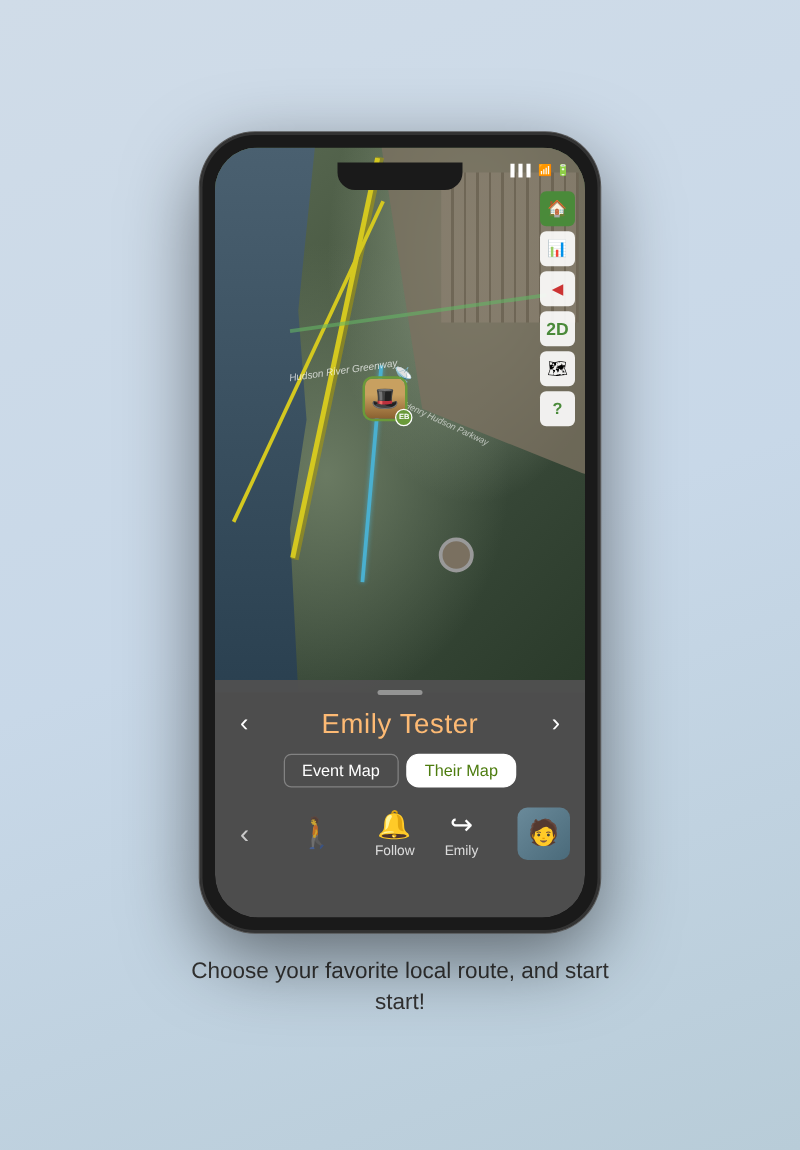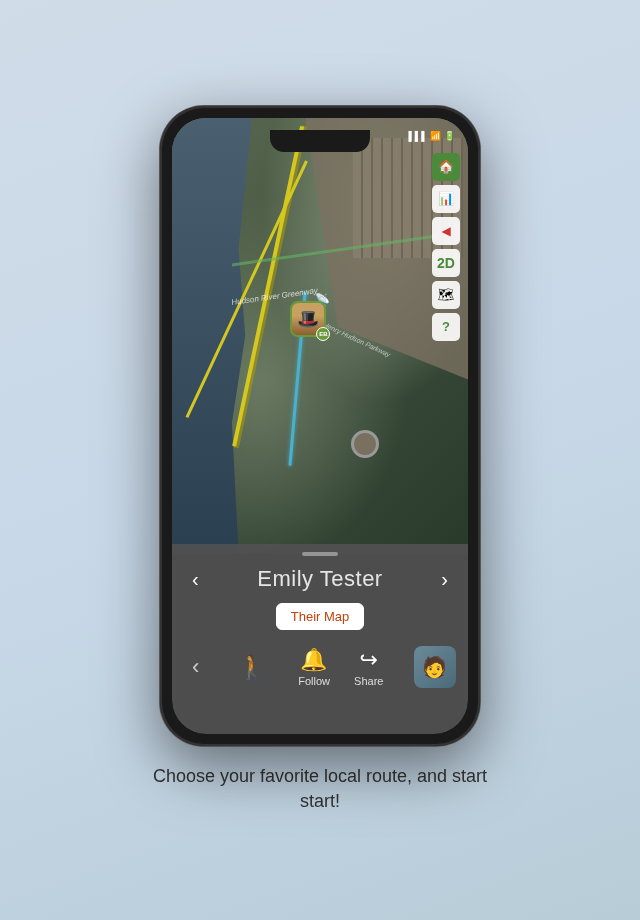--- a/index.html
+++ b/index.html
@@ -347,21 +347,21 @@
     }
 
     .panel-arrow {
       color: white;
       font-size: 20px;
       cursor: pointer;
       padding: 4px;
     }
 
     .panel-name {
-      color: #e5e5e5;
+      color: #fdba74;
       font-size: 22px;
       font-weight: 400;
       letter-spacing: 0.5px;
     }
 
     .panel-tabs {
       display: flex;
       justify-content: center;
       gap: 6px;
       margin: 8px 0;
@@ -375,22 +375,23 @@
       border: 1px solid rgba(255,255,255,0.3);
     }
 
     .tab-btn.inactive {
       background: transparent;
       color: white;
     }
 
     .tab-btn.active {
       background: white;
-      color: #c2410c;
+      color: #4d7c0f;
       border-color: white;
+      border-radius: 10px;
     }
 
     .panel-actions {
       display: flex;
       align-items: center;
       justify-content: space-between;
       padding: 8px 12px 4px;
     }
 
     .action-back {
@@ -519,36 +520,37 @@
     <div class="bottom-panel">
       <div class="panel-handle"></div>
 
       <div class="panel-name-row">
         <span class="panel-arrow">‹</span>
         <span class="panel-name">Emily Tester</span>
         <span class="panel-arrow">›</span>
       </div>
 
       <div class="panel-tabs">
+        <button class="tab-btn inactive">Event Map</button>
         <button class="tab-btn active">Their Map</button>
       </div>
 
       <div class="panel-actions">
         <span class="action-back">‹</span>
 
         <span class="action-walker">🚶</span>
 
         <div class="action-group">
           <div class="action-item">
             <span class="action-icon">🔔</span>
             <span class="action-label">Follow</span>
           </div>
           <div class="action-item">
             <span class="action-icon">↪</span>
-            <span class="action-label">Share</span>
+            <span class="action-label">Emily</span>
           </div>
         </div>
 
         <div class="action-avatar">
           <span>🧑</span>
         </div>
       </div>
     </div>
 
   </div>

